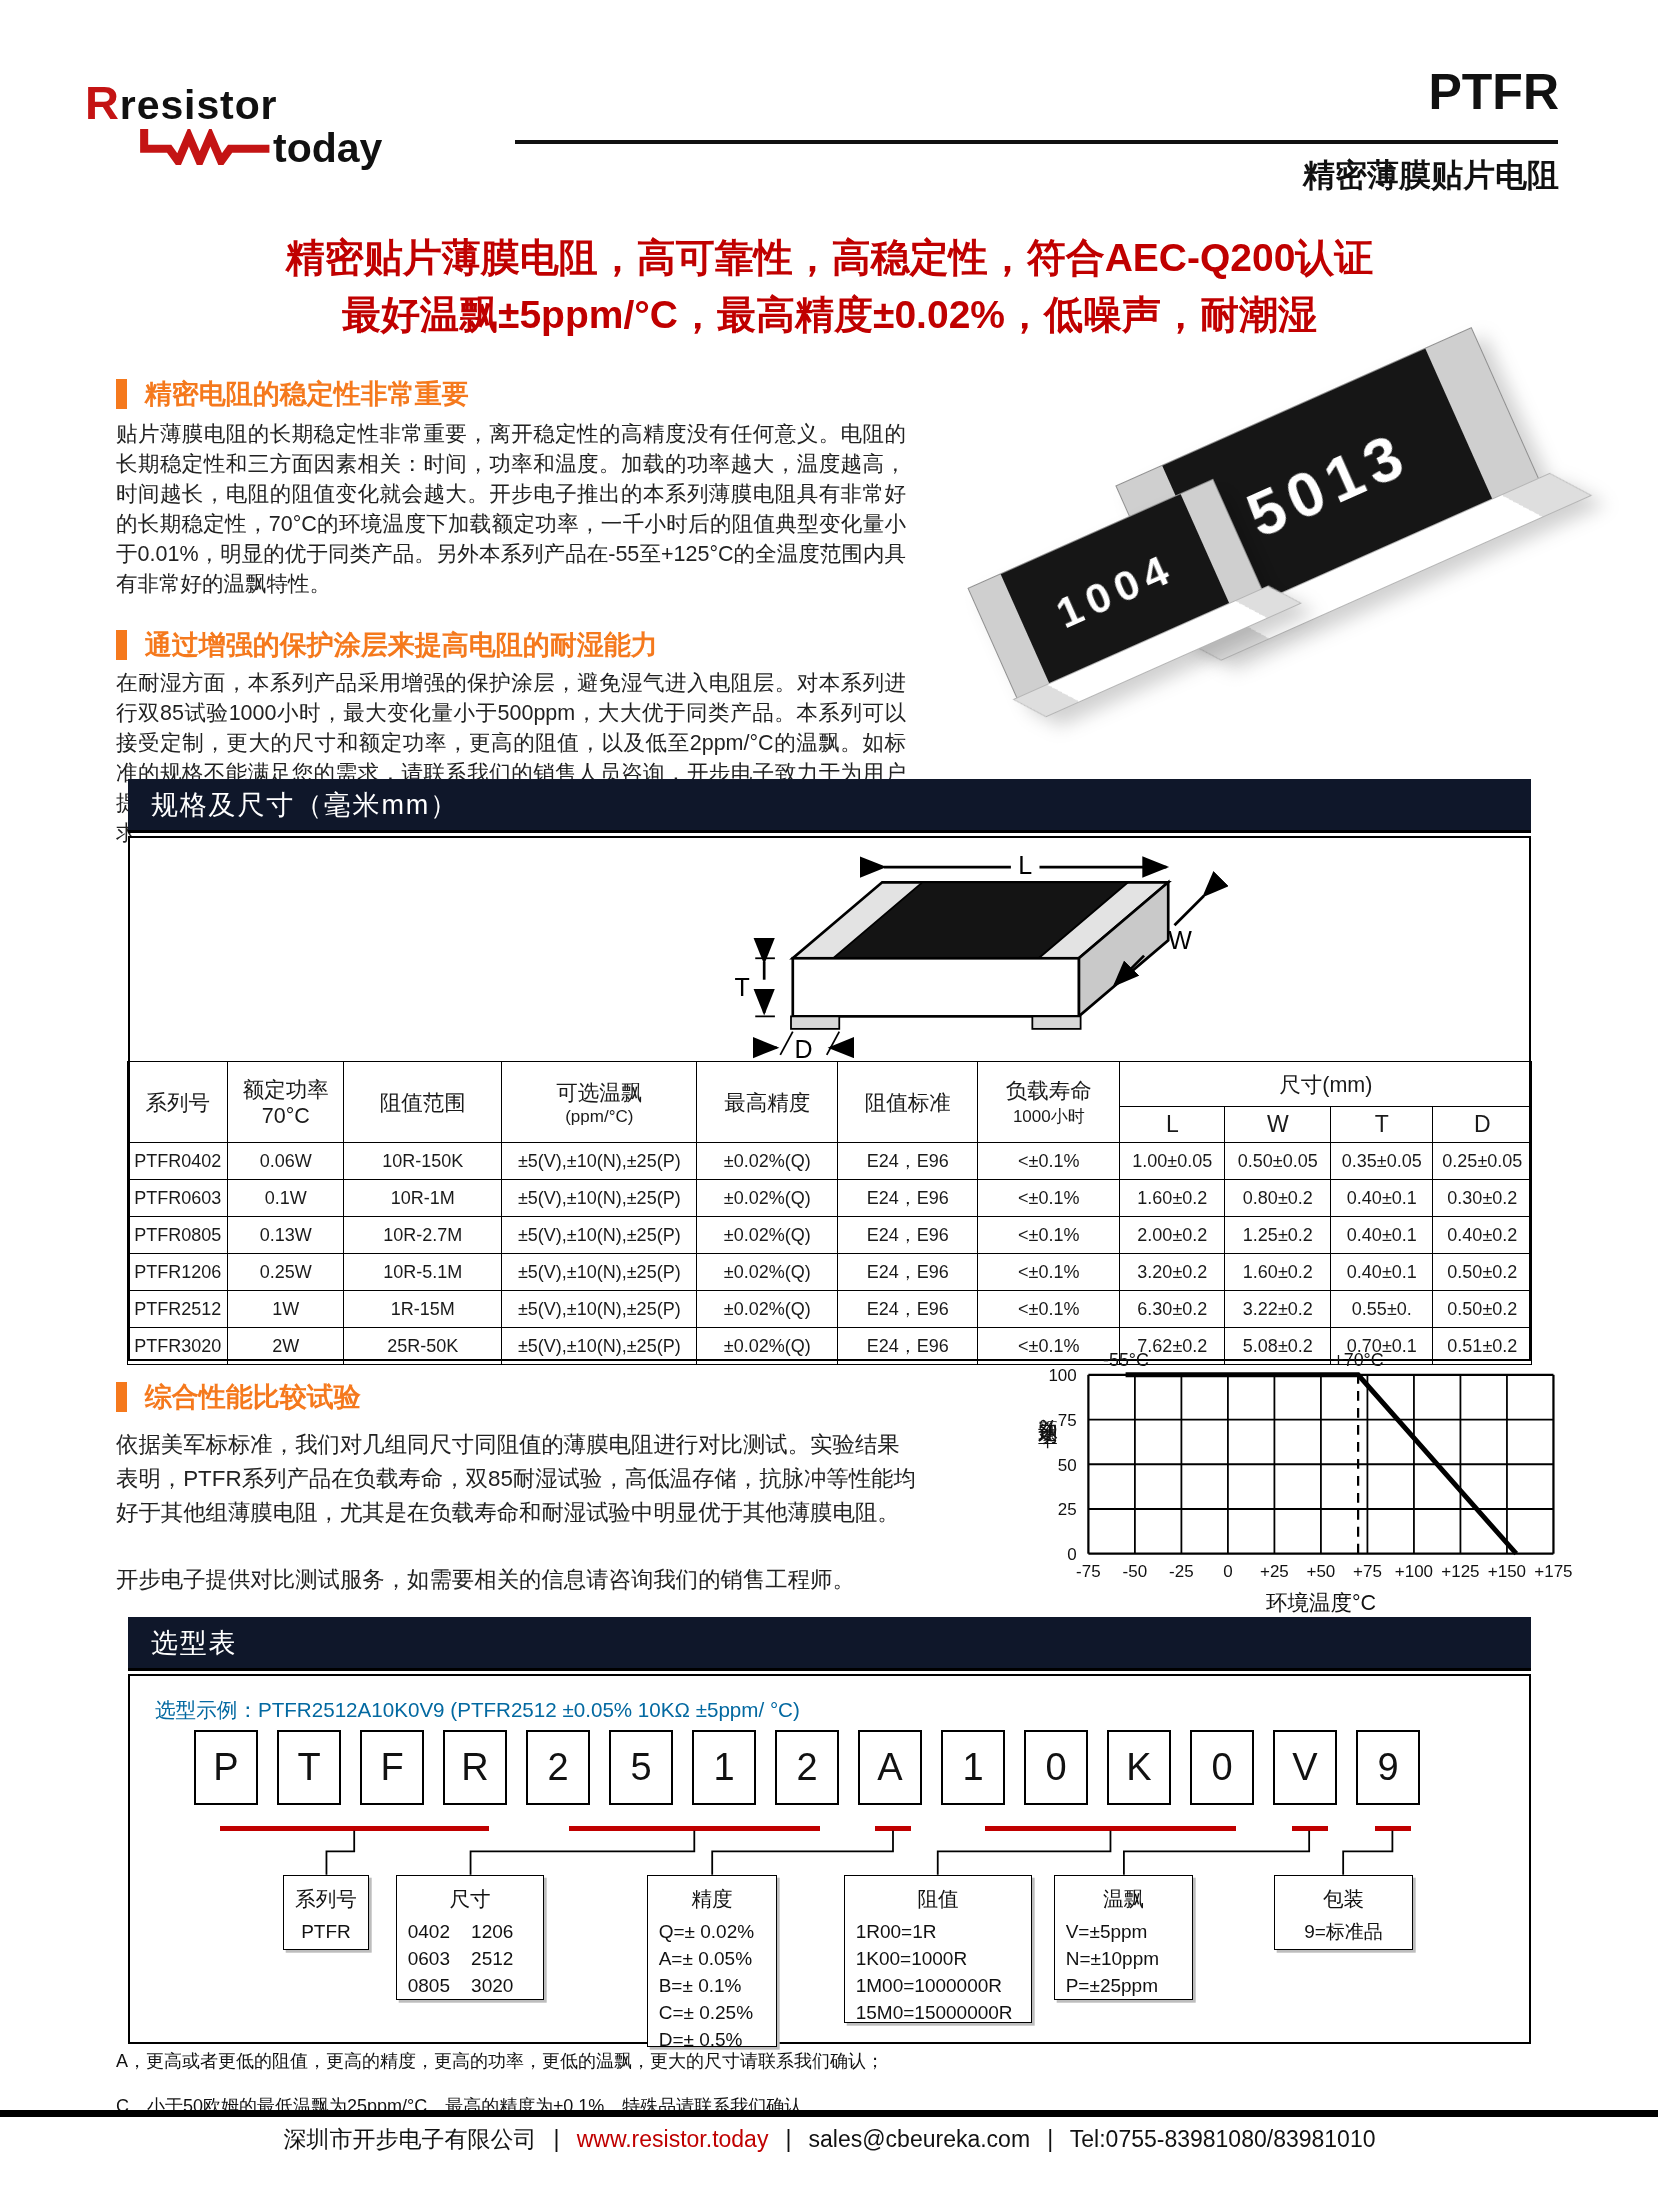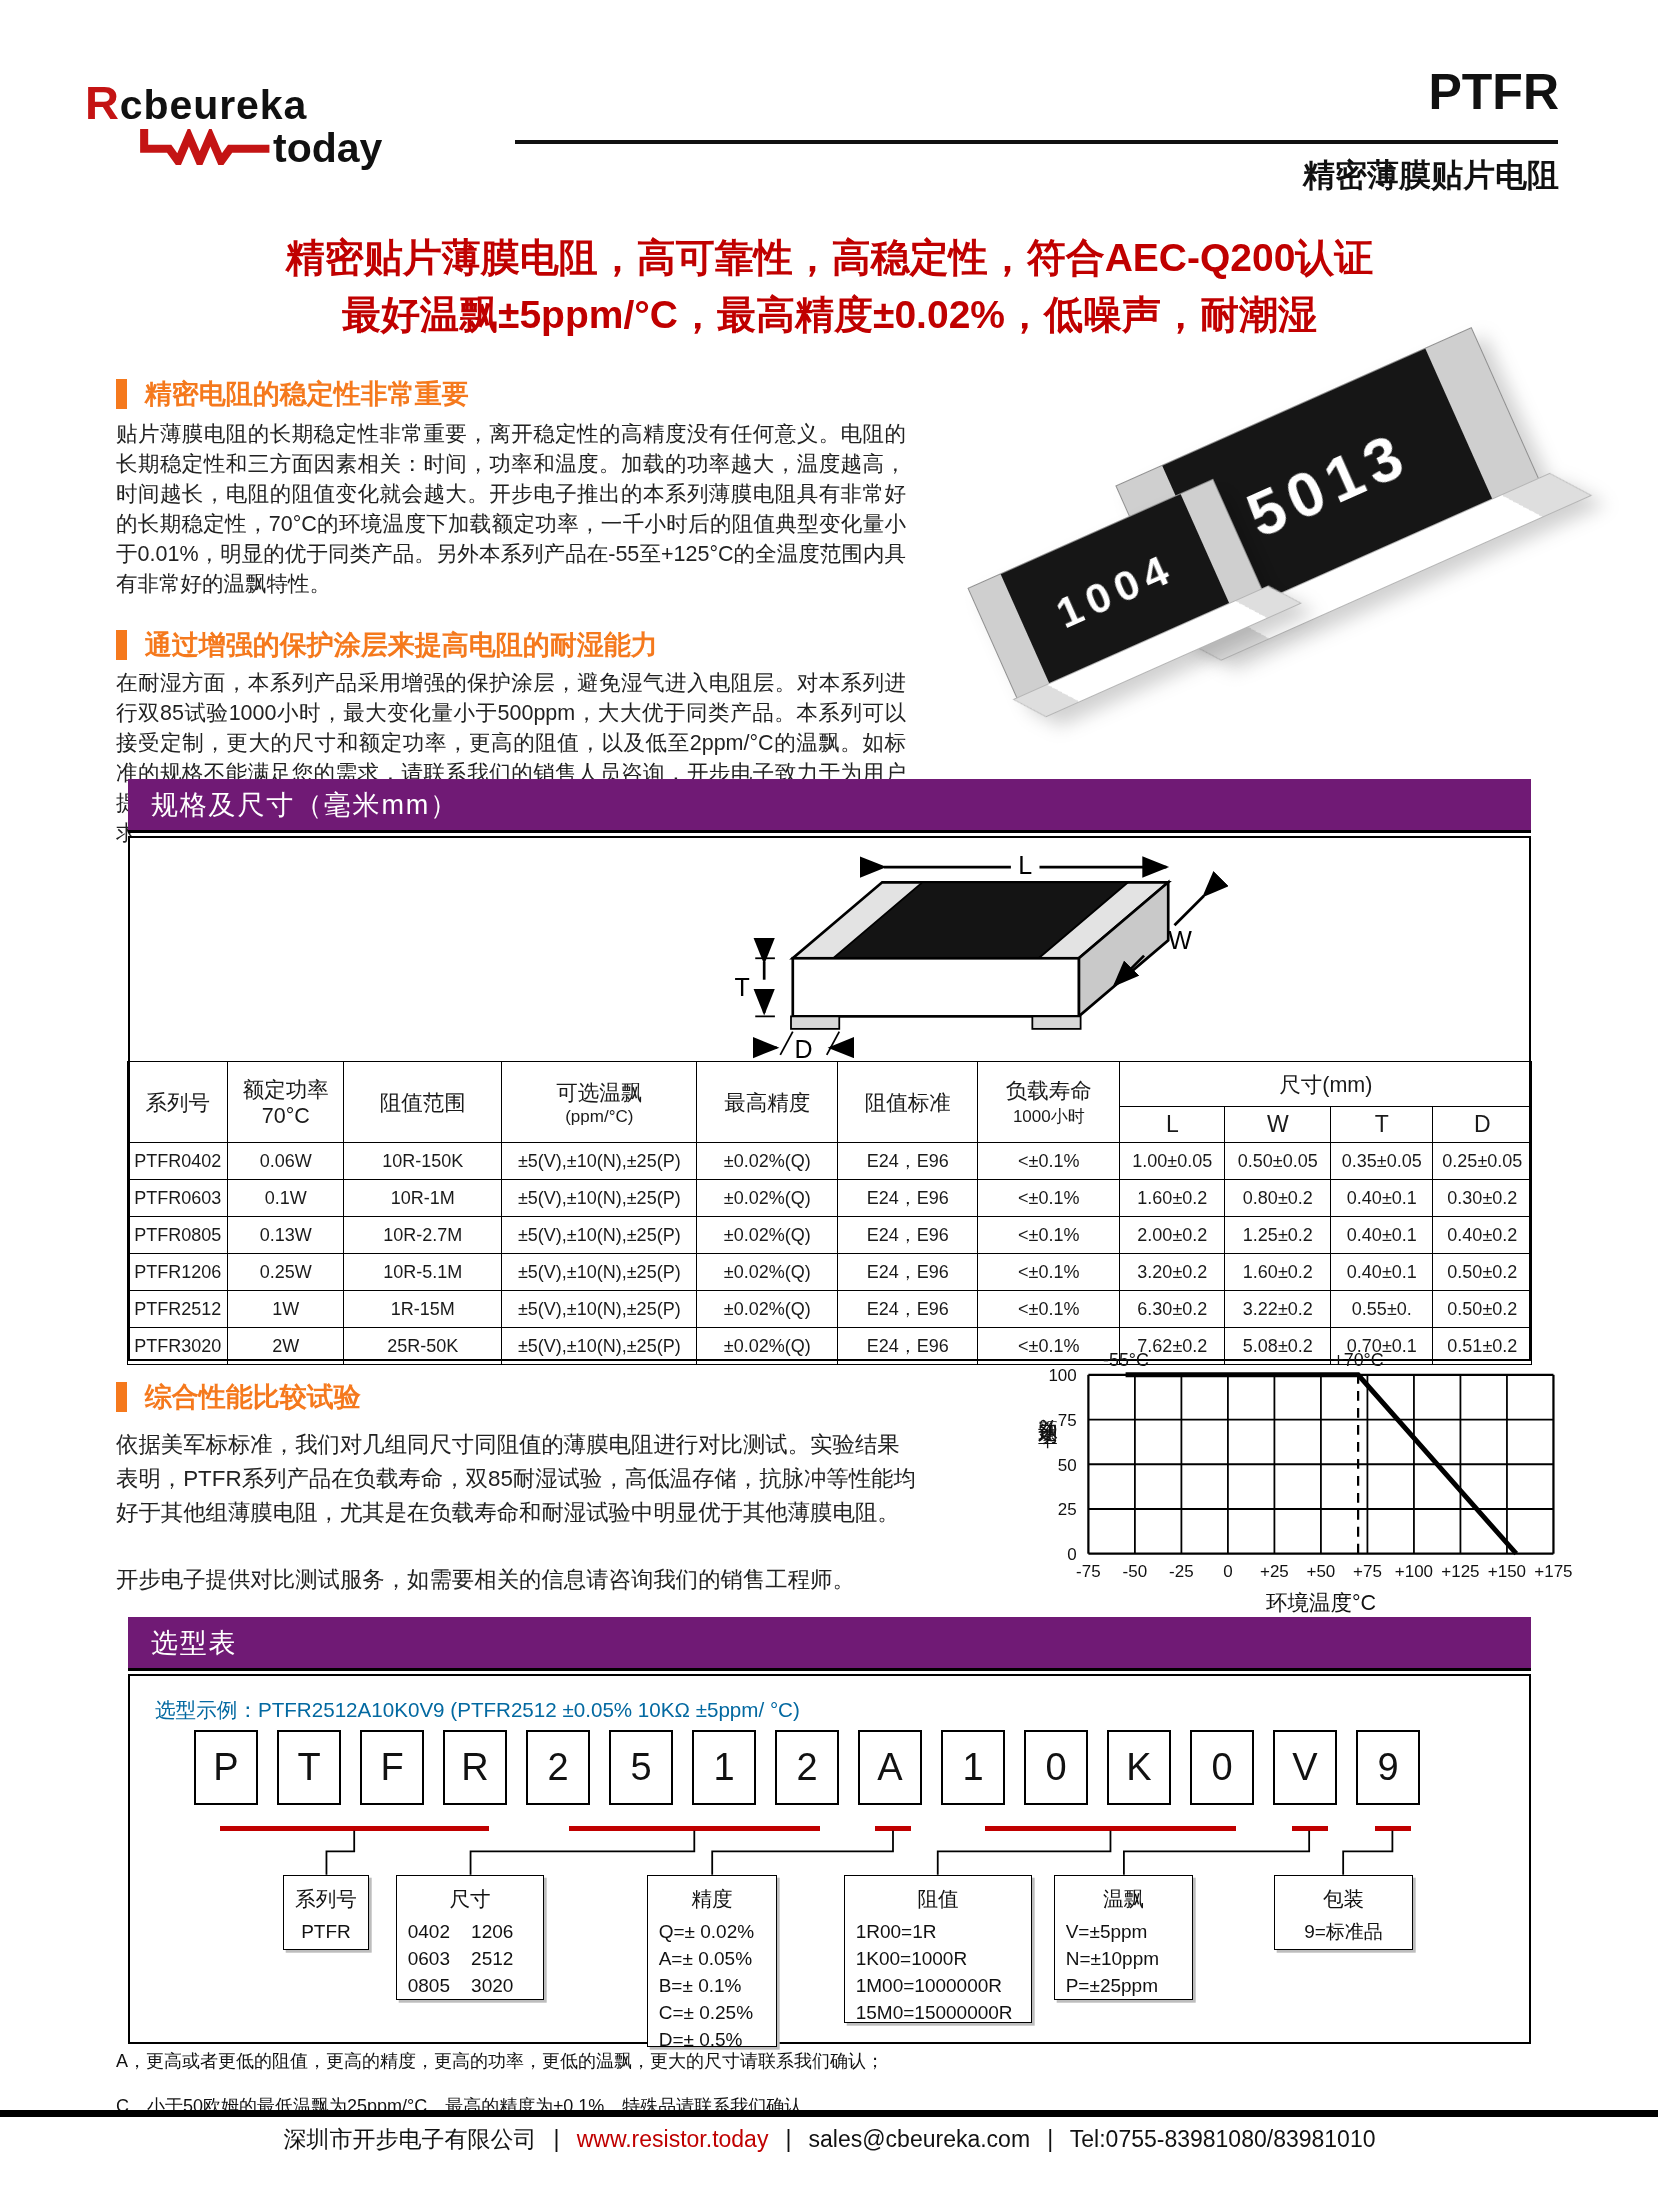--- a/index.html
+++ b/index.html
@@ -34,21 +34,21 @@
   .chip-top { position:relative; width:100%; height:100%; border:1.8px solid #8f8f8f;
     display:flex; align-items:center; justify-content:center; }
   .chip-top .mark { color:#fff; font-weight:bold; letter-spacing:7.2px; }
   .chip-side { position:absolute; left:-3.6px; top:97%; width:104%; height:38px;
     border:1.8px solid #b5b5b5; transform:skewX(38deg); transform-origin:top left; }
   .chip-big { left:157px; top:4.5px; width:390px; height:170px; transform:rotate(-24deg); }
   .chip-small { left:4.5px; top:134px; width:269px; height:124px; transform:rotate(-24deg); }
   .cap-bg { background:linear-gradient(90deg,#cfcfcf 0 13%,#161616 13% 87%,#cfcfcf 87% 100%); }
   .side-bg { background:linear-gradient(90deg,#dedede 0 13%,#ffffff 13% 87%,#dedede 87% 100%); }
   
-  .dark-bar { position:absolute; left:128px; width:1403px; height:54px; background:#701a75;
+  .dark-bar { position:absolute; left:128px; width:1403px; height:54px; background:#0f172a;
     border-bottom:3.6px solid #000; display:flex; align-items:center; }
   .dark-bar .txt { color:#fff; font-size:27px; padding-left:23px; letter-spacing:1.8px; }
   .sec-box { position:absolute; left:128px; width:1403px; background:#fff; border:2.7px solid #000; }
   
   .spec-table { width:100%; border-collapse:collapse; table-layout:fixed; }
   .spec-table th, .spec-table td { border:1.8px solid #000; text-align:center; vertical-align:middle; padding:0; }
   .spec-table th { font-weight:normal; font-size:21.5px; }
   .spec-table .sub { font-size:17px; }
   .spec-table td { font-size:18px; height:37px; }
   .hrow1 th { height:45px; }
@@ -78,21 +78,21 @@
   .footer-line .sep { margin:0 10.7px; }
   .footer-line .url { color:#c00000; }
   .dim-diagram { position:absolute; left:537px; top:13.4px; }
 </style>
 </head>
 <body>
 
 <div id="page">
 
   <div class="logo">
-    <div class="logo-line1"><span class="red-r">R</span><span>cbeureka</span></div>
+    <div class="logo-line1"><span class="red-r">R</span><span>resistor</span></div>
     <div class="logo-line2">
       <span>
         <svg width="136" height="36" viewBox="0 0 152 40">
           <path d="M8,0 L8,22 L36,22 L46,36 L58,8 L70,36 L82,8 L94,36 L104,22 L148,22" fill="none" stroke="#c41414" stroke-width="9"></path>
         </svg>
       </span>
       <span class="word">today</span>
     </div>
   </div>
   <div class="hdr-code">PTFR</div>

